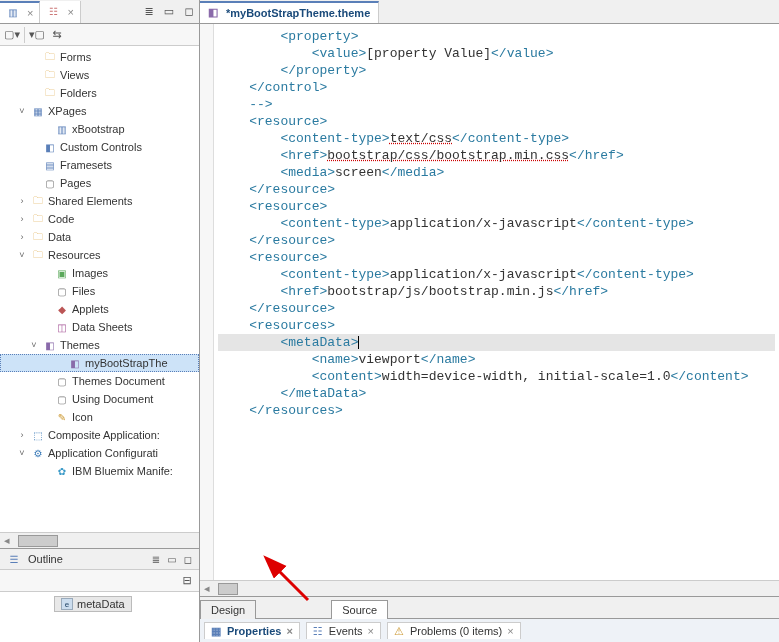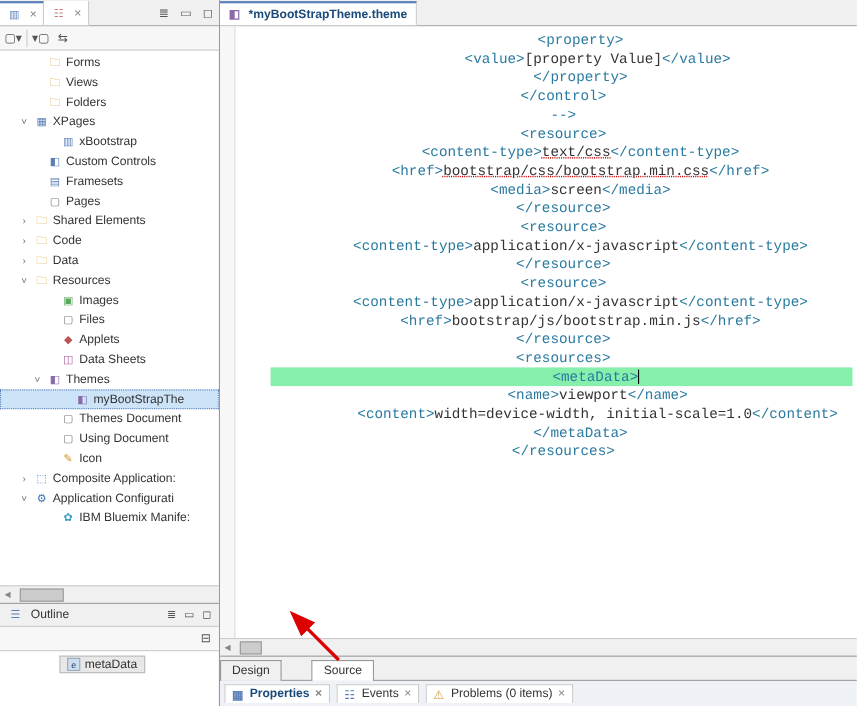--- a/index.html
+++ b/index.html
@@ -45,33 +45,33 @@
 .outline-head .title { display: flex; align-items: center; gap: 4px; font-weight: normal; color: #333; }
 .outline-head .spacer { flex: 1; }
 .outline-head .btn { width: 14px; height: 14px; margin-left: 2px; color: #555; display: inline-flex; align-items: center; justify-content: center; font-size: 10px; }
 .outline-body { height: 50px; padding: 4px; }
 
 
 .editor-tab-bar { display: flex; align-items: center; height: 24px; border-bottom: 1px solid #999; background: #f0f0f0; }
 .editor-tab { display: flex; align-items: center; height: 22px; background: #fff; padding: 2px 8px; border-right: 1px solid #ccc; border-top: 2px solid #5a7fb8; font-weight: bold; color: #1a4a7a; }
 .editor-tab .icon { width: 14px; height: 14px; margin-right: 4px; }
 
-.code-area { flex: 1; overflow: auto; font-family: 'Courier New', monospace; font-size: 13px; line-height: 17px; padding: 4px 4px 4px 18px; position: relative; background: #fff; text-align: center; }
+.code-area { flex: 1; overflow: auto; font-family: 'Courier New', monospace; font-size: 13px; line-height: 17px; padding: 4px 4px 4px 18px; position: relative; background: #fff; }
 .code-gutter { position: absolute; left: 0; top: 0; bottom: 0; width: 14px; background: #f7f7f7; border-right: 1px solid #ddd; }
 .code-line { white-space: pre; }
-.code-line.hl { background: #86efac; margin-left: 28px; }
+.code-line.hl { background: #e5e5e5; }
 .tag-b { color: #2a7aa0; }
 .txt-u { color: #333; text-decoration: underline; text-decoration-style: dotted; text-decoration-color: #c00; }
 .txt-p { color: #333; }
 .cmt { color: #2a7aa0; }
 
 .hscroll { height: 16px; border-top: 1px solid #ccc; background: #f0f0f0; display: flex; align-items: center; }
 .hscroll .thumb { width: 40px; height: 12px; background: #ccc; margin-left: 4px; border: 1px solid #999; }
 
-.bottom-tabs { display: flex; height: 22px; border-top: 1px solid #999; background: #f0f0f0; align-items: flex-end; }
+.bottom-tabs { display: flex; height: 22px; border-top: 1px solid #999; background: #f0f0f0; align-items: flex-end; gap: 48px; }
 .bottom-tabs .tab-b { padding: 3px 10px; border: 1px solid #999; border-bottom: none; margin-right: -1px; background: #f0f0f0; cursor: pointer; position: relative; top: 1px; }
 .bottom-tabs .tab-b.active { background: #fff; margin-left: 28px; }
 
 .views-bar { display: flex; align-items: center; height: 24px; border-top: 1px solid #999; background: #eef2f7; padding: 0 4px; gap: 6px; }
 .views-bar .vtab { display: flex; align-items: center; padding: 2px 6px; background: #fff; border: 1px solid #ccc; border-bottom: none; cursor: pointer; font-weight: bold; color: #1a4a7a; }
 .views-bar .vtab.plain { font-weight: normal; color: #333; }
 .views-bar .vtab .icon { width: 12px; height: 12px; margin-right: 4px; }
 .views-bar .vtab .close { margin-left: 5px; color: #888; }
 
 

